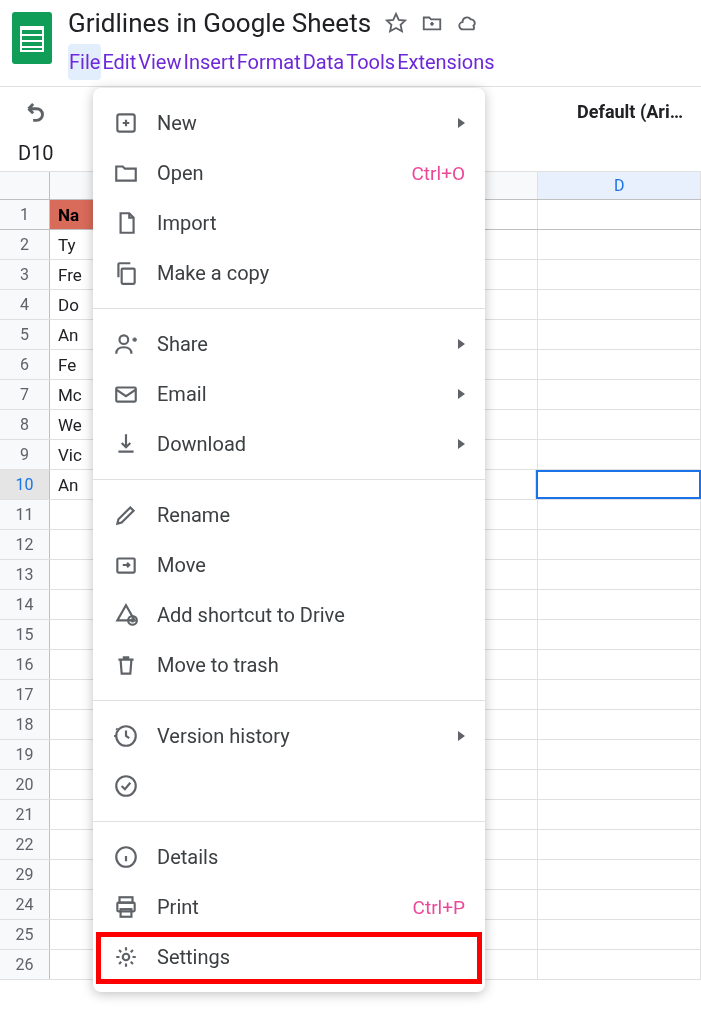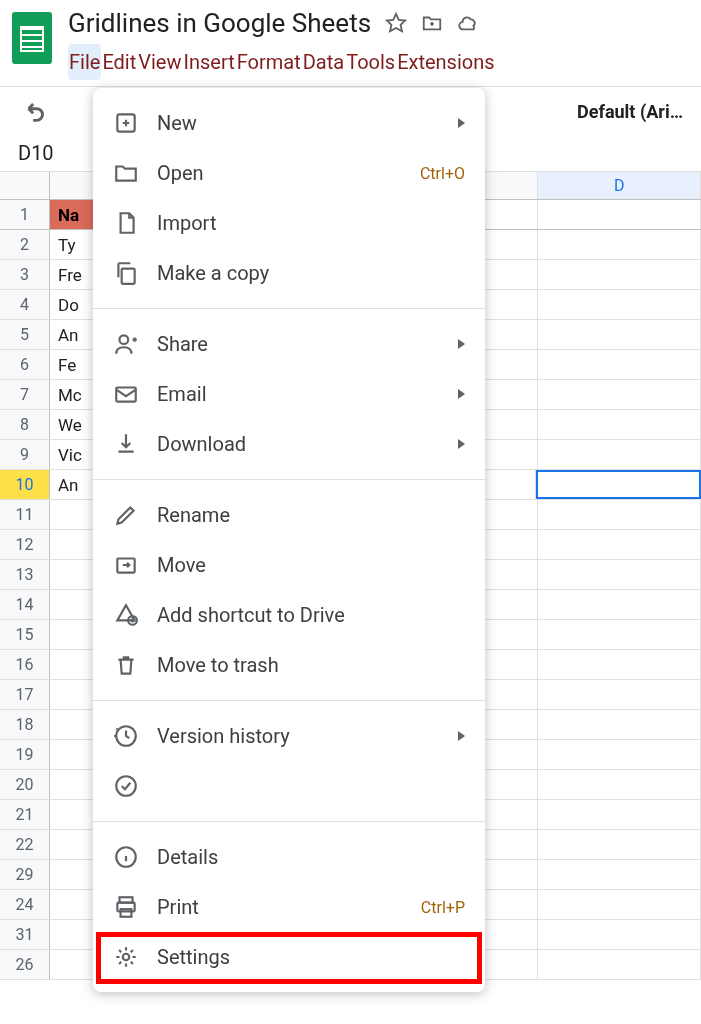--- a/index.html
+++ b/index.html
@@ -9,49 +9,49 @@
     .logo { width: 44px; height: 60px; display: flex; align-items: flex-start; justify-content: center; padding-top: 4px; }
     .logo-box { width: 40px; height: 52px; background: #0f9d58; border-radius: 3px; position: relative; }
     .logo-box::after { content: ''; position: absolute; top: 14px; left: 8px; right: 8px; bottom: 12px; background: repeating-linear-gradient(to bottom, #fff 0, #fff 2px, #0f9d58 2px, #0f9d58 6px), repeating-linear-gradient(to right, #fff 0, #fff 2px, #0f9d58 2px, #0f9d58 8px); border: 2px solid #fff; }
     .header-main { flex: 1; padding-left: 14px; }
     .title-row { display: flex; align-items: center; gap: 14px; }
     .doc-title { font-size: 26px; color: #202124; letter-spacing: 0; }
     .title-icons { display: flex; gap: 14px; align-items: center; }
     .title-icon { width: 22px; height: 22px; color: #5f6368; }
     
     .menu-bar { display: flex; gap: 0; margin-top: 6px; }
-    .menu-item { padding: 6px 1px; font-size: 20px; color: #7f1d1d; cursor: pointer; border-radius: 4px; }
+    .menu-item { padding: 6px 1px; font-size: 20px; color: #6d28d9; cursor: pointer; border-radius: 4px; }
     .menu-item.active { background: #e3eefc; }
     
     .toolbar-divider { border-bottom: 1px solid #e0e0e0; margin-top: 6px; }
     .toolbar { display: flex; align-items: center; padding: 10px 18px; gap: 20px; }
     .undo-icon { width: 28px; height: 28px; color: #5f6368; }
     .font-select { font-size: 18px; color: #202124; font-weight: bold; }
     
     .cell-ref { padding: 6px 18px; font-size: 20px; color: #202124; border-bottom: 1px solid #e0e0e0; }
     
     .sheet-area { position: relative; }
     .col-headers { display: flex; background: #f8f9fa; height: 28px; border-bottom: 1px solid #c0c0c0; }
     .corner { width: 50px; border-right: 1px solid #c0c0c0; background: #f8f9fa; }
     .col-header { flex: 1; text-align: center; font-size: 16px; color: #5f6368; border-right: 1px solid #e0e0e0; padding: 4px 0; }
     .col-header.sel { color: #1a73e8; background: #e8f0fe; }
     
     .row { display: flex; height: 30px; border-bottom: 1px solid #e0e0e0; }
     .row.r1 { border-bottom: 1px solid #c0c0c0; }
     .row-header { width: 50px; text-align: center; font-size: 16px; color: #5f6368; border-right: 1px solid #c0c0c0; background: #f8f9fa; padding: 5px 0; }
-    .row-header.sel { background: #fde047; color: #1a73e8; }
+    .row-header.sel { background: #e5e5e5; color: #1a73e8; }
     .cell { flex: 1; border-right: 1px solid #e0e0e0; padding: 5px 8px; font-size: 17px; color: #202124; overflow: hidden; white-space: nowrap; }
     .cell.header-cell { background: #d96b5a; color: #000; font-weight: bold; }
     .cell.d10 { border: 2px solid #1a73e8; }
     
     .dropdown { position: absolute; left: 93px; top: 88px; width: 392px; background: #fff; border-radius: 8px; box-shadow: 0 2px 12px rgba(0,0,0,0.25); padding: 10px 0; z-index: 100; }
     .dd-item { display: flex; align-items: center; padding: 12px 20px; cursor: pointer; position: relative; }
     .dd-icon { width: 26px; height: 26px; color: #5f6368; margin-right: 18px; flex-shrink: 0; }
     .dd-label { font-size: 20px; color: #3c4043; flex: 1; }
-    .dd-shortcut { font-size: 16px; color: #a16207; }
+    .dd-shortcut { font-size: 19px; color: #ec4899; }
     .dd-arrow { position: absolute; right: 20px; width: 0; height: 0; border-left: 7px solid #5f6368; border-top: 5px solid transparent; border-bottom: 5px solid transparent; }
     .dd-divider { height: 1px; background: #e0e0e0; margin: 10px 0; }
     .dd-highlight { position: absolute; left: 3px; right: 3px; bottom: 8px; height: 52px; border: 5px solid #ff0000; pointer-events: none; }
   </style>
 </head>
 <body>
 
 <div class="header">
   <div class="logo">
     <div class="logo-box"></div>
@@ -267,21 +267,21 @@
         <div class="cell"></div>
       </div>
       <div class="row">
         <div class="row-header">24</div>
         <div class="cell"></div>
         <div class="cell"></div>
         <div class="cell"></div>
         <div class="cell"></div>
       </div>
       <div class="row">
-        <div class="row-header">31</div>
+        <div class="row-header">25</div>
         <div class="cell"></div>
         <div class="cell"></div>
         <div class="cell"></div>
         <div class="cell"></div>
       </div>
       <div class="row">
         <div class="row-header">26</div>
         <div class="cell"></div>
         <div class="cell"></div>
         <div class="cell"></div>

